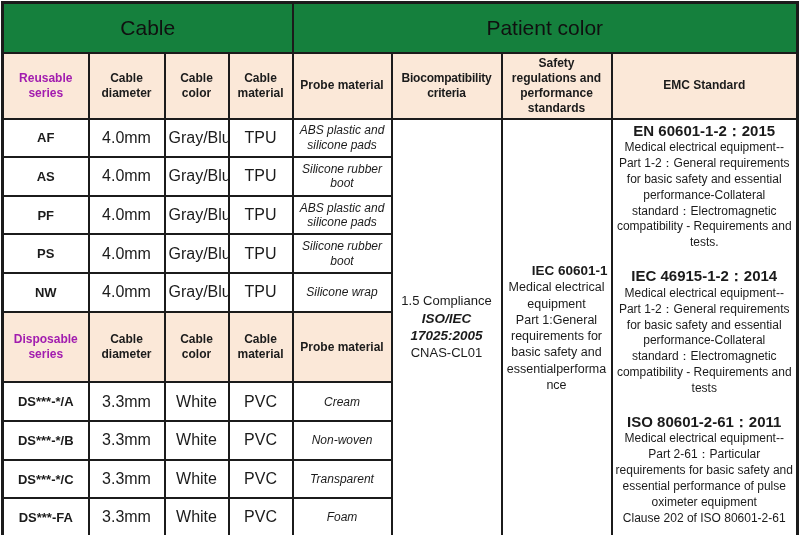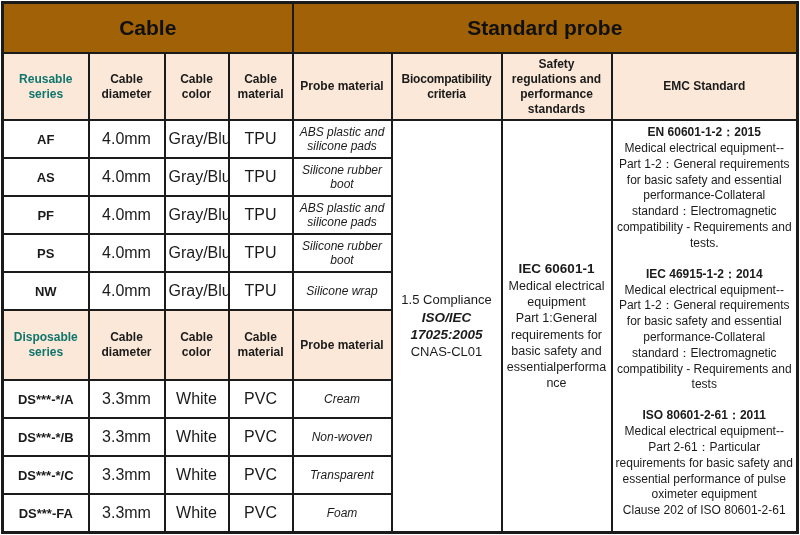--- a/index.html
+++ b/index.html
@@ -26,84 +26,84 @@
     text-align: center;
     vertical-align: middle;
     overflow: hidden;
   }
   
   tr.r-top  { height: 50px; }
   tr.r-head { height: 66px; }
   tr.r-data { height: 36px; }
   
   .group-th {
-    background: #a16207;
+    background: #15803d;
     font-size: 21px;
-    font-weight: bold;
+    font-weight: normal;
     color: #101010;
   }
   
   .sub-th {
     background: #fbe8d8;
     font-size: 12px;
     font-weight: bold;
     line-height: 1.25;
     margin-top: 6px;
   }
   .sub-th.tight { font-size: 12px; letter-spacing: -0.2px; }
-  .red { color: #0f766e; }
+  .red { color: #a21caf; }
   
   .series-cell { font-weight: bold; font-size: 13px; }
   .val-cell    { font-size: 16px; }
   .probe-cell  { font-size: 12px; line-height: 1.2; font-style: italic; }
   
   .bio-cell {
     font-size: 13px;
     line-height: 1.3;
     vertical-align: middle;
   }
   .bio-cell .b { font-weight: bold; font-size: 13.5px; font-style: italic; }
   .safety-cell {
     font-size: 12.5px;
     line-height: 1.3;
     vertical-align: middle;
     overflow-wrap: anywhere;
   }
-  .safety-cell .b { font-weight: bold; font-size: 13.5px; }
+  .safety-cell .b { font-weight: bold; font-size: 13.5px; text-align: right; }
   .emc-cell {
     vertical-align: top;
     text-align: left;
     font-size: 12px;
     line-height: 1.32;
     padding: 3px 6px;
   }
   .emc-block { margin-bottom: 15px; }
   .emc-block:last-child { margin-bottom: 8px; }
-  .emc-title { font-weight: bold; font-size: 12px; }
+  .emc-title { font-weight: bold; font-size: 15px; }
   .pre { white-space: pre-line; }
 </style>
 </head>
 <body>
 
 <table class="spec">
   <colgroup>
     <col style="width:86px">
     <col style="width:76px">
     <col style="width:64px">
     <col style="width:64px">
     <col style="width:99px">
     <col style="width:110px">
     <col style="width:110px">
     <col>
   </colgroup>
 
   <tbody>
       <tr class="r-top">
     <th class="group-th" colspan="4">Cable</th>
-    <th class="group-th" colspan="4">Standard probe</th>
+    <th class="group-th" colspan="4">Patient color</th>
   </tr>
 
   <tr class="r-head">
     <th class="sub-th red">Reusable series</th>
     <th class="sub-th">Cable diameter</th>
     <th class="sub-th">Cable color</th>
     <th class="sub-th">Cable material</th>
     <th class="sub-th">Probe material</th>
     <th class="sub-th tight">Biocompatibility criteria</th>
     <th class="sub-th">Safety regulations and performance standards</th>

